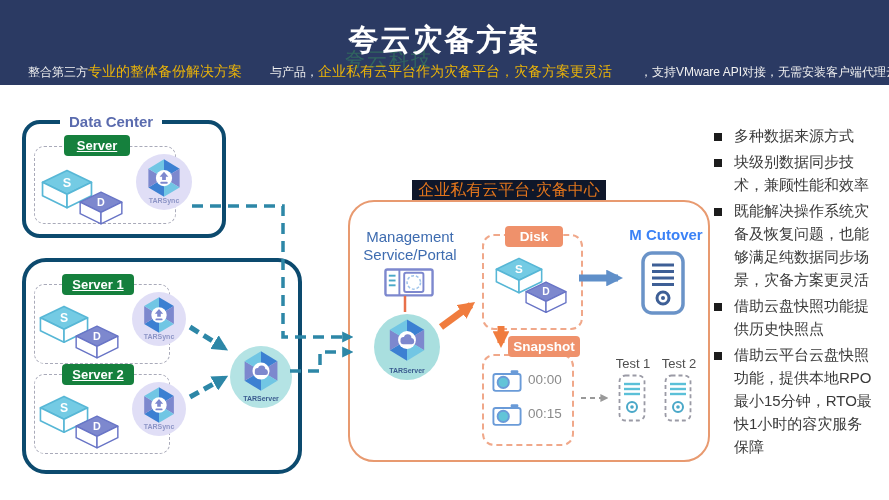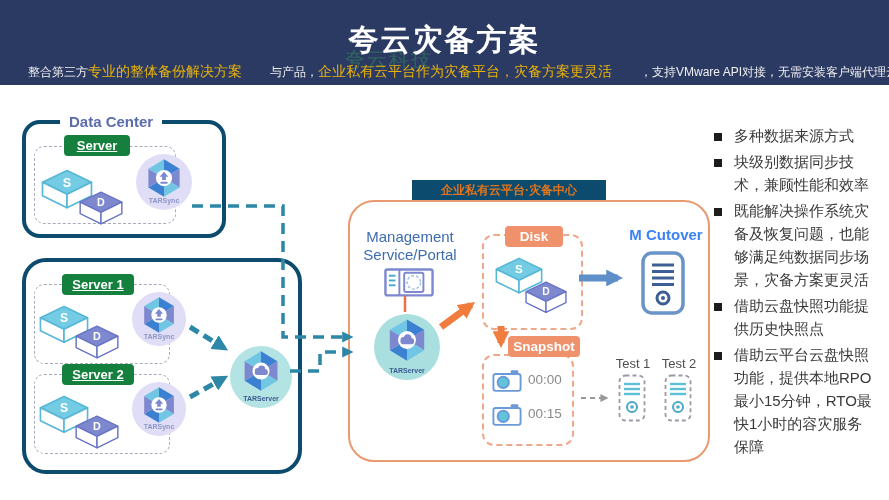--- a/index.html
+++ b/index.html
@@ -29,21 +29,21 @@
   .circ .circ-label{position:absolute;bottom:6px;left:0;width:100%;text-align:center;
     font-size:7px;color:#8d95c6;font-weight:bold;}
   .tarsync-bg{background:#e0def6;width:56px;height:56px;}
   .tarserver-bg{background:#b4e3e4;}
   .tarserver-bg .circ-label{color:#3b5c90;}
 
   
   .box-pc{position:absolute;left:348px;top:200px;width:358px;height:258px;
     border:2px solid #e89a70;border-radius:26px;z-index:2;}
   .pc-title{position:absolute;left:412px;top:180px;width:194px;text-align:center;
-    background:#0c4a6e;color:#e2751c;font-size:12px;font-weight:bold;line-height:20px;z-index:4;}
+    background:#0f172a;color:#e2751c;font-size:16px;font-weight:normal;line-height:20px;z-index:4;}
   .mgmt-text{position:absolute;left:0px;top:26px;width:120px;text-align:center;
     color:#3e6cb0;font-size:15px;line-height:18px;}
   .odash{position:absolute;border:2px dashed #f0a88a;border-radius:12px;}
   .otab{position:absolute;background:#ef916b;color:#fff;font-size:13.5px;font-weight:bold;
     text-align:center;line-height:21px;height:21px;border-radius:4px;z-index:4;}
   .snap-time{position:absolute;left:44px;color:#8b8b8b;font-size:13.5px;}
   .cutover-label{position:absolute;left:278px;top:24px;width:76px;text-align:center;
     color:#3b82f6;font-size:15px;font-weight:bold;}
   .test-label{position:absolute;top:154px;width:42px;text-align:center;color:#4f4f4f;font-size:13px;}
   .test-srv{position:absolute;top:172px;}

